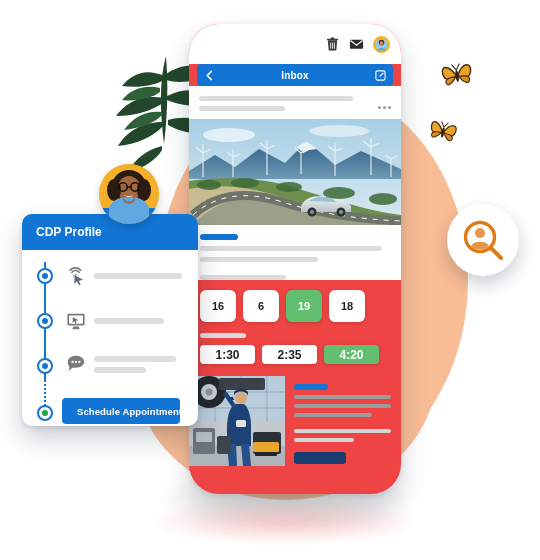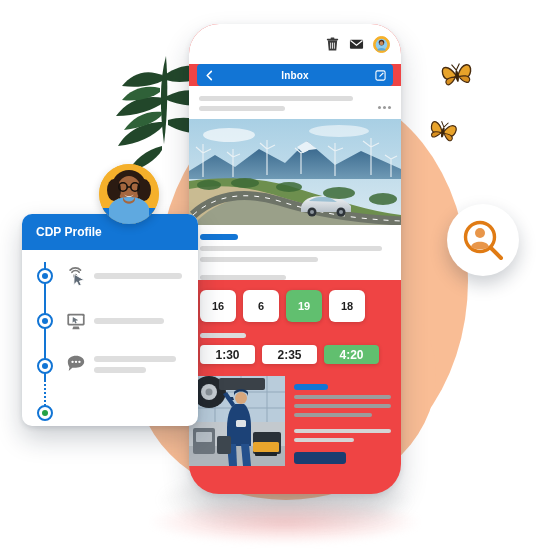--- a/index.html
+++ b/index.html
@@ -551,20 +551,28 @@
           <circle cx="7.2" cy="8.6" r="1.3" fill="#ffffff"></circle>
           <circle cx="11" cy="8.6" r="1.3" fill="#ffffff"></circle>
           <circle cx="14.8" cy="8.6" r="1.3" fill="#ffffff"></circle>
         </svg>
         <div class="tlines">
           <div class="tline" style="width:82px"></div>
           <div class="tline" style="width:52px"></div>
         </div>
       </div>
 
+      <div class="sched-btn">
+        <svg width="15" height="11" viewBox="0 0 16 12">
+          <rect x="0.5" y="0.5" width="15" height="11" rx="1" fill="#ffffff"></rect>
+          <path d="M1.2 1.2 L8 6.4 L14.8 1.2" stroke="#1275d5" stroke-width="1.4" fill="none"></path>
+          <path d="M1.2 10.8 L5.8 6.2 M14.8 10.8 L10.2 6.2" stroke="#1275d5" stroke-width="1.2" fill="none"></path>
+        </svg>
+        <span class="lbl">Schedule Appointment</span>
+      </div>
     </div>
   </div>
 
   <div class="woman">
     <svg viewBox="0 0 60 60" width="60" height="60">
       <circle cx="30" cy="30" r="30" fill="#f5b02b"></circle>
       <path d="M0 44 H60 V60 H0 Z" fill="#1275d5"></path>
       <g>
         <ellipse cx="30" cy="22" rx="17" ry="16" fill="#2b1b12"></ellipse>
         <ellipse cx="30" cy="25" rx="11.5" ry="13" fill="#a5673f"></ellipse>

